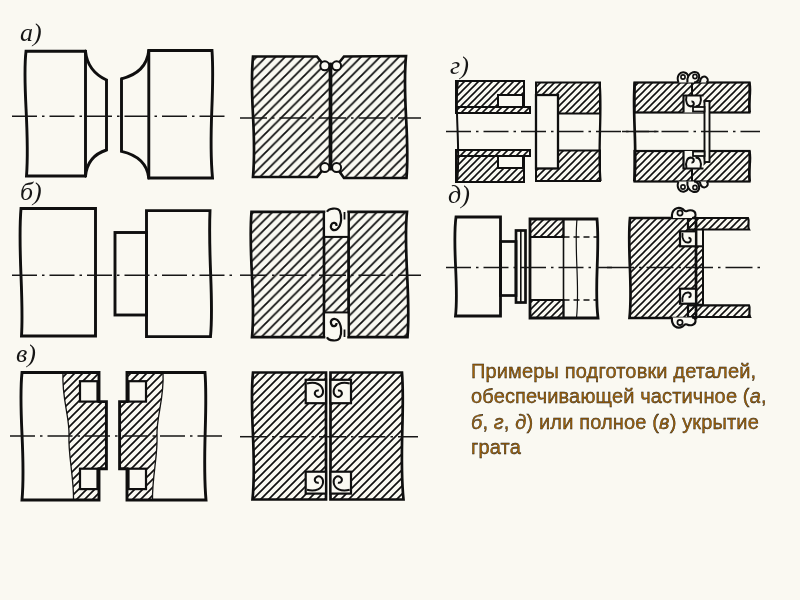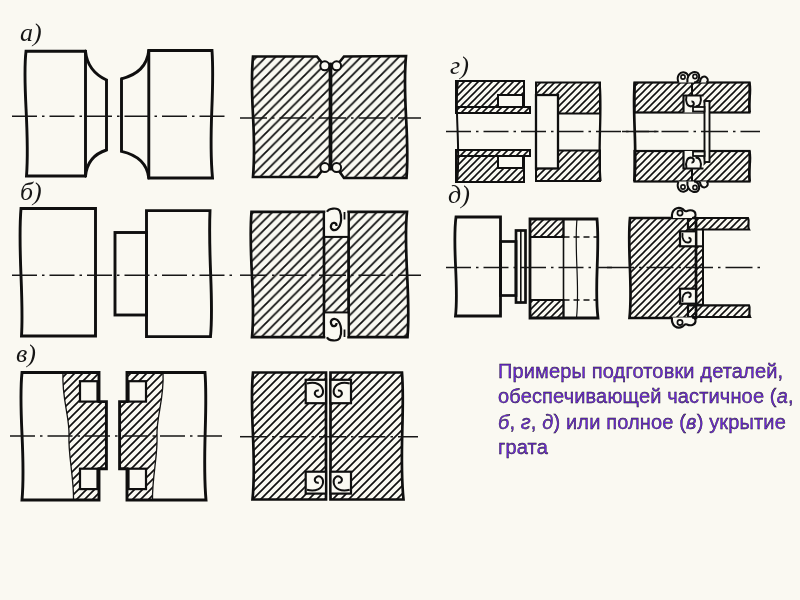--- a/index.html
+++ b/index.html
@@ -1,19 +1,19 @@
 <!DOCTYPE html>
 <html><head>
 <meta charset="utf-8">
 <style>
   html,body{margin:0;padding:0;}
   body{width:800px;height:600px;background:#faf9f2;overflow:hidden;
        font-family:"Liberation Sans", sans-serif;}
-  #cap{position:absolute;left:498px;top:359px;white-space:nowrap;
-       font-size:20px;line-height:25.3px;color:#6d28d9;letter-spacing:0.15px;-webkit-text-stroke:0.38px #1b1b1b;}
+  #cap{position:absolute;left:471px;top:359px;white-space:nowrap;
+       font-size:20px;line-height:25.3px;color:#a16207;letter-spacing:0.15px;-webkit-text-stroke:0.38px #1b1b1b;}
   svg{position:absolute;left:0;top:0;}
   .lab{font-family:"Liberation Serif",serif;font-style:italic;
        font-size:26px;fill:#161616;}
 </style>
 </head>
 <body>
 <svg width="800" height="600" viewBox="0 0 800 600">
 <defs>
 <pattern id="h9" patternUnits="userSpaceOnUse" width="9.5" height="9.5">
   <path d="M0,9.5 L9.5,0 M-2.4,2.4 L2.4,-2.4 M7.1,11.9 L11.9,7.1" stroke="#101010" stroke-width="1.8" fill="none"></path>

